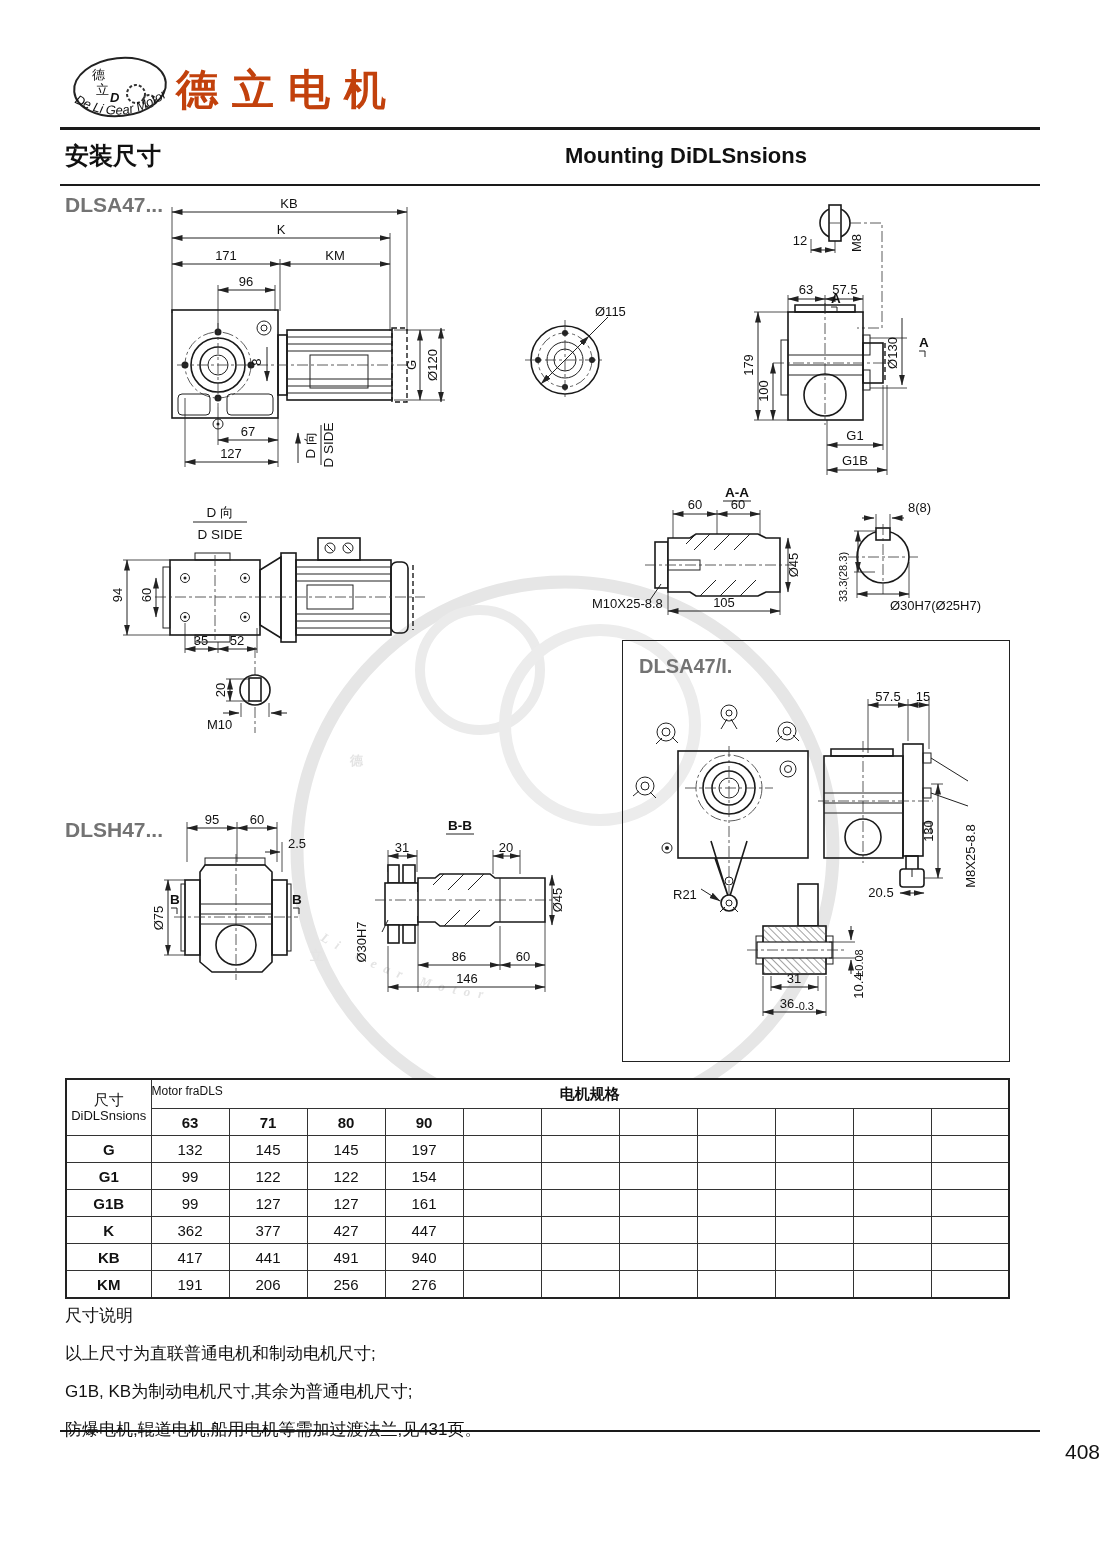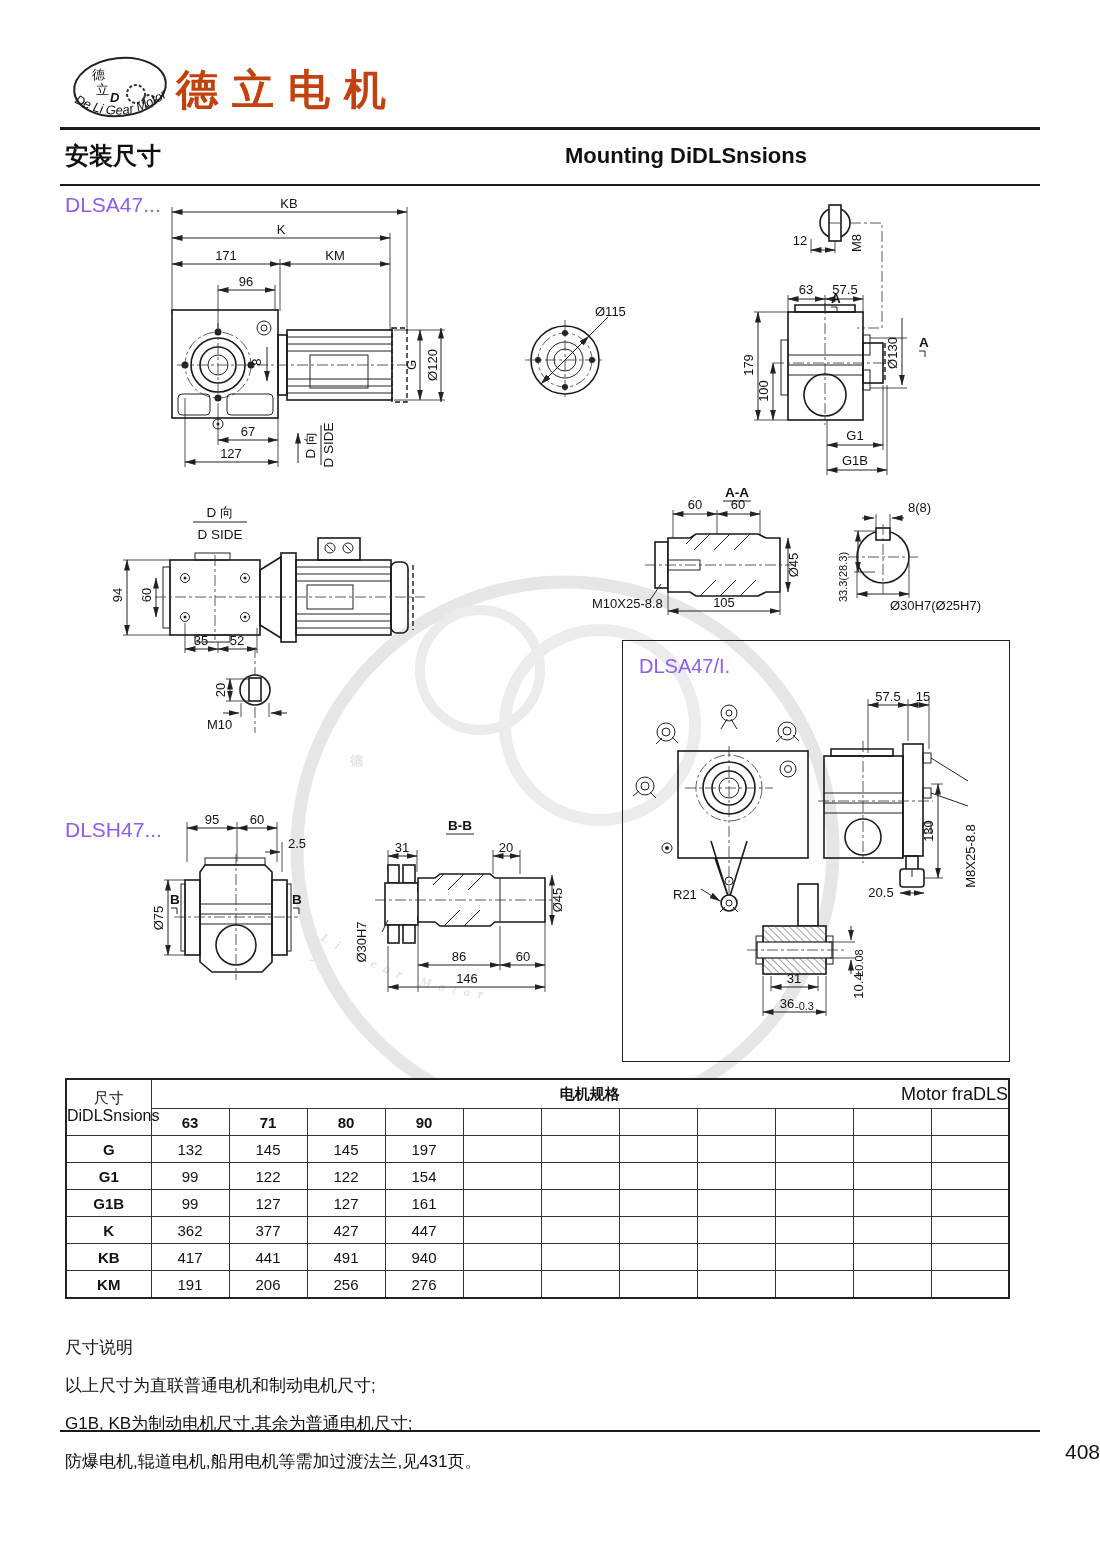--- a/index.html
+++ b/index.html
@@ -5,21 +5,21 @@
   html,body{margin:0;padding:0;background:#888;}
   #page{position:relative;width:1100px;height:1555px;background:#fff;
         font-family:"Liberation Sans",sans-serif;color:#111;overflow:hidden;}
   .abs{position:absolute;}
   .rule{position:absolute;background:#1a1a1a;}
   
   #company{position:absolute;left:176px;top:62px;font-size:42px;font-weight:bold;
            font-family:"Liberation Serif",serif;letter-spacing:14px;color:#c2410c;}
   #title-cn{position:absolute;left:65px;top:140px;font-size:24px;font-weight:bold;}
   #title-en{position:absolute;left:565px;top:143px;font-size:22px;font-weight:bold;}
-  .sec-label{position:absolute;font-size:21px;font-weight:normal;color:#8b5cf6;}
+  .sec-label{position:absolute;font-size:21px;font-weight:bold;color:#737373;}
   
   svg{overflow:visible;}
   svg text{font-family:"Liberation Sans",sans-serif;font-size:13px;fill:#111;}
   svg text.sm{font-size:11px;}
   svg text.lb{font-size:13.5px;}
   .body{stroke:#1a1a1a;stroke-width:1.6;fill:none;}
   .bodyf{stroke:#1a1a1a;stroke-width:1.6;fill:#fff;}
   .thin{stroke:#222;stroke-width:1;fill:none;}
   .dim{stroke:#222;stroke-width:1;fill:none;}
   .ext{stroke:#222;stroke-width:.8;fill:none;}
@@ -28,31 +28,31 @@
   
   #wm{position:absolute;left:180px;top:520px;z-index:0;}
   .wmt{fill:#e4e4e4;font-family:"Liberation Serif",serif;font-weight:bold;}
   .drawz{z-index:2;}
   
   #dimtable{position:absolute;left:65px;top:1078px;width:945px;border-collapse:collapse;
             table-layout:fixed;background:#fff;z-index:3;}
   #dimtable td{border:1px solid #333;font-size:15px;text-align:center;padding:0;height:26px;}
   #dimtable tr.hr1 td{height:28px;}
   #dimtable td.corner{font-size:15px;line-height:1.1;margin-left:42px;}
-  #dimtable .corner .en{font-size:16px;}
+  #dimtable .corner .en{font-size:13px;}
   #dimtable td.rowlab,#dimtable td.colhead{font-weight:bold;}
   #dimtable{border:2px solid #222;}
   .grouphead{position:relative;text-align:left;}
   .grouphead .cnl{padding-left:20px;font-weight:bold;font-size:15px;}
-  .grouphead .enl{position:absolute;left:0;right:0;top:4px;text-align:right;font-size:18px;}
+  .grouphead .enl{position:absolute;left:0;right:0;top:4px;text-align:left;font-size:12px;}
   
   .notes{position:absolute;top:1297px;font-size:17px;color:#111;z-index:3;}
   .notes div{height:38px;line-height:38px;white-space:nowrap;}
   .notes .nt{font-weight:bold;}
-  #notes-cn{left:65px;width:530px;margin-top:32px;}
+  #notes-cn{left:65px;width:530px;}
   #notes-cn .nt{font-weight:normal;}
   #footer-num{position:absolute;left:0;width:1100px;top:1440px;text-align:right;
               font-size:21px;z-index:3;}
 </style>
 </head>
 <body>
 
 <div id="page">
 
 <svg width="0" height="0" style="position:absolute">

